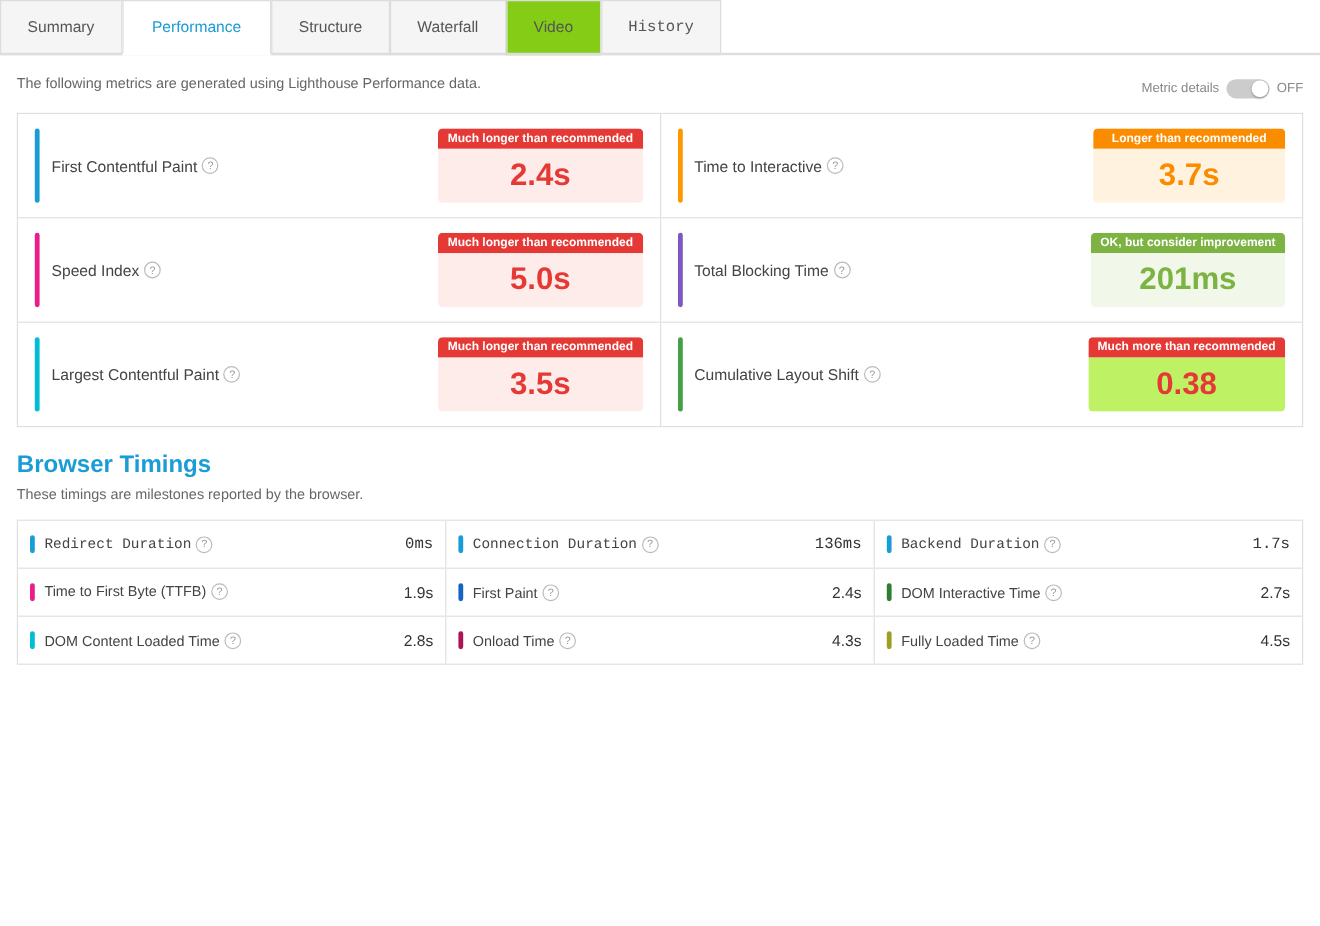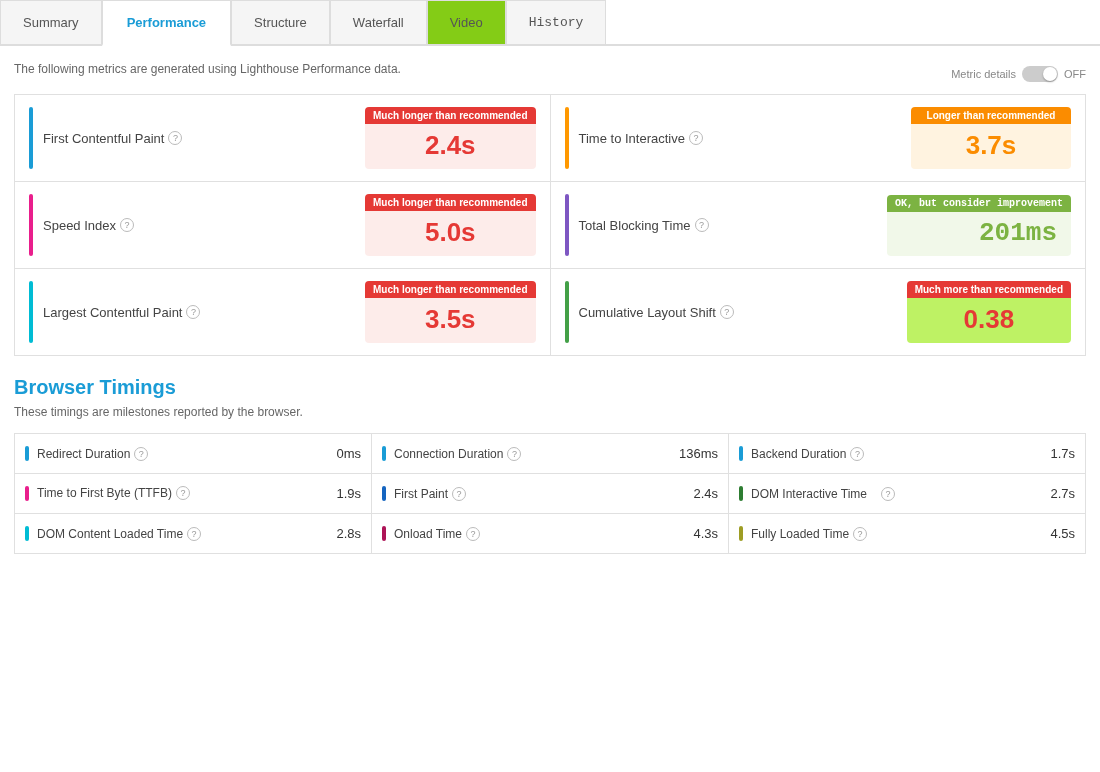--- a/index.html
+++ b/index.html
@@ -56,21 +56,21 @@
       margin-bottom: 4px;
     }
   </style>
 </head>
 <body>
 
 <div data-interactable="false" style="display:flex; border-bottom:2px solid #ddd; background:#fff;">
   <div data-interactable="true" class="tab" style="padding:14px 22px;cursor:pointer;font-size:13px;color:#555;background:#f5f5f5;border:1px solid #ddd;border-bottom:2px solid #ddd;margin-bottom:-2px;">
     <span data-interactable="false">Summary</span>
   </div>
-  <div data-interactable="true" class="tab active" style="padding:14px 24px;cursor:pointer;font-size:13px;color:#1a9cd6;font-weight:bold;background:#fff;border:1px solid #ddd;border-bottom:2px solid #fff;margin-bottom:-2px;">
+  <div data-interactable="true" class="tab active" style="padding:14px 24px;cursor:pointer;font-size:13px;color:#1a9cd6;font-weight:normal;background:#fff;border:1px solid #ddd;border-bottom:2px solid #fff;margin-bottom:-2px;">
     <span data-interactable="false">Performance</span>
   </div>
   <div data-interactable="true" class="tab" style="padding:14px 22px;cursor:pointer;font-size:13px;color:#555;background:#f5f5f5;border:1px solid #ddd;border-bottom:2px solid #ddd;margin-bottom:-2px;">
     <span data-interactable="false">Structure</span>
   </div>
   <div data-interactable="true" class="tab" style="padding:14px 22px;cursor:pointer;font-size:13px;color:#555;background:#f5f5f5;border:1px solid #ddd;border-bottom:2px solid #ddd;margin-bottom:-2px;">
     <span data-interactable="false">Waterfall</span>
   </div>
   <div data-interactable="true" class="tab" style="padding:14px 22px;cursor:pointer;font-size:13px;color:#555;background:#84cc16;border:1px solid #ddd;border-bottom:2px solid #ddd;margin-bottom:-2px;">
     <span data-interactable="false">Video</span>
@@ -140,21 +140,21 @@
           </div>
         </div>
         <div style="background:#e0e0e0;"></div>
 
         <div data-interactable="false" style="display:flex;align-items:center;padding:12px 14px;gap:10px;">
           <div data-interactable="false" style="width:4px;align-self:stretch;background:#7e57c2;border-radius:2px;flex-shrink:0;"></div>
           <div data-interactable="false" style="flex:1;font-size:13px;color:#444;display:flex;align-items:center;gap:4px;">
             <span>Total Blocking Time</span>
             <span data-interactable="true" class="q-mark">?</span>
           </div>
-          <div data-interactable="false" style="min-width:160px;border-radius:4px;overflow:hidden;text-align:right;font-family:Liberation Mono, monospace;">
+          <div data-interactable="false" style="min-width:160px;border-radius:4px;overflow:hidden;text-align:center;">
             <div data-interactable="false" style="background:#7cb342;font-size:10px;color:#fff;padding:3px 8px;font-weight:bold;">OK, but consider improvement</div>
             <div data-interactable="false" style="background:#f1f8e9;color:#7cb342;font-size:26px;font-weight:bold;padding:6px 14px 8px;">201ms</div>
           </div>
         </div>
       </div>
 
       <div style="display:grid;grid-template-columns:1fr 1px 1fr;">
 
         <div data-interactable="false" style="display:flex;align-items:center;padding:12px 14px;gap:10px;">
           <div data-interactable="false" style="width:4px;align-self:stretch;background:#00bcd4;border-radius:2px;flex-shrink:0;"></div>
@@ -183,21 +183,21 @@
       </div>
     </div>
   </div>
 
   <div data-interactable="false" class="browser-section">
     <div data-interactable="false" class="section-title">Browser Timings</div>
     <div data-interactable="false" class="section-desc">These timings are milestones reported by the browser.</div>
 
     <div data-interactable="false" style="border:1px solid #e0e0e0;">
 
-      <div style="display:grid;grid-template-columns:1fr 1px 1fr 1px 1fr;border-bottom:1px solid #e0e0e0;">
+      <div style="display:grid;grid-template-columns:1fr 1px 1fr 1px 1fr;border-bottom:1px solid #e0e0e0;font-family:Liberation Mono, monospace;">
         <div data-interactable="false" style="display:flex;align-items:center;padding:12px 10px;gap:8px;">
           <div data-interactable="false" style="width:4px;align-self:stretch;background:#1a9cd6;border-radius:2px;flex-shrink:0;"></div>
           <div data-interactable="false" style="flex:1;font-size:12px;color:#444;display:flex;align-items:center;gap:4px;">
             <span>Redirect Duration</span>
             <span data-interactable="true" class="q-mark">?</span>
           </div>
           <span data-interactable="false" style="font-size:13px;color:#333;">0ms</span>
         </div>
         <div style="background:#e0e0e0;"></div>
         <div data-interactable="false" style="display:flex;align-items:center;padding:12px 10px;gap:8px;">
@@ -233,21 +233,21 @@
           <div data-interactable="false" style="width:4px;align-self:stretch;background:#1565c0;border-radius:2px;flex-shrink:0;"></div>
           <div data-interactable="false" style="flex:1;font-size:12px;color:#444;display:flex;align-items:center;gap:4px;">
             <span>First Paint</span>
             <span data-interactable="true" class="q-mark">?</span>
           </div>
           <span data-interactable="false" style="font-size:13px;color:#333;">2.4s</span>
         </div>
         <div style="background:#e0e0e0;"></div>
         <div data-interactable="false" style="display:flex;align-items:center;padding:12px 10px;gap:8px;">
           <div data-interactable="false" style="width:4px;align-self:stretch;background:#2e7d32;border-radius:2px;flex-shrink:0;"></div>
-          <div data-interactable="false" style="flex:1;font-size:12px;color:#444;display:flex;align-items:center;gap:14px;">
+          <div data-interactable="false" style="flex:1;font-size:12px;color:#444;display:flex;align-items:center;gap:4px;">
             <span>DOM Interactive Time</span>
             <span data-interactable="true" class="q-mark">?</span>
           </div>
           <span data-interactable="false" style="font-size:13px;color:#333;">2.7s</span>
         </div>
       </div>
 
       <div style="display:grid;grid-template-columns:1fr 1px 1fr 1px 1fr;">
         <div data-interactable="false" style="display:flex;align-items:center;padding:12px 10px;gap:8px;">
           <div data-interactable="false" style="width:4px;align-self:stretch;background:#00bcd4;border-radius:2px;flex-shrink:0;"></div>

